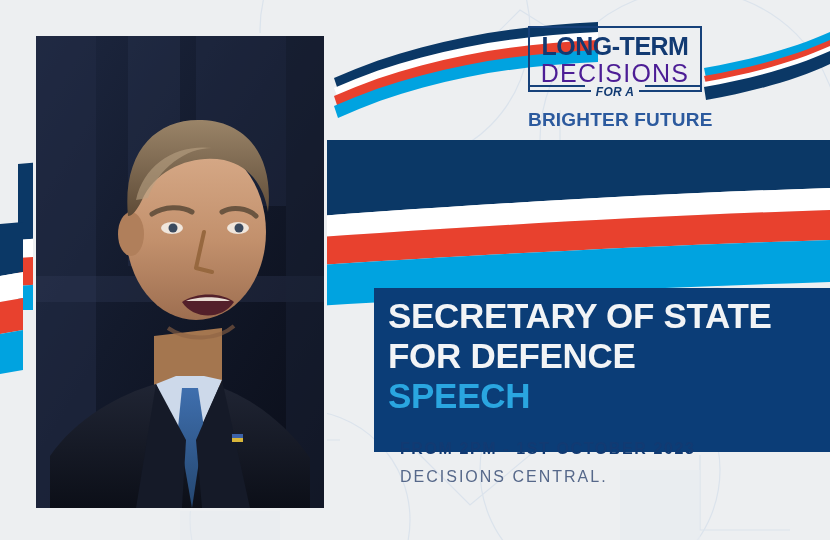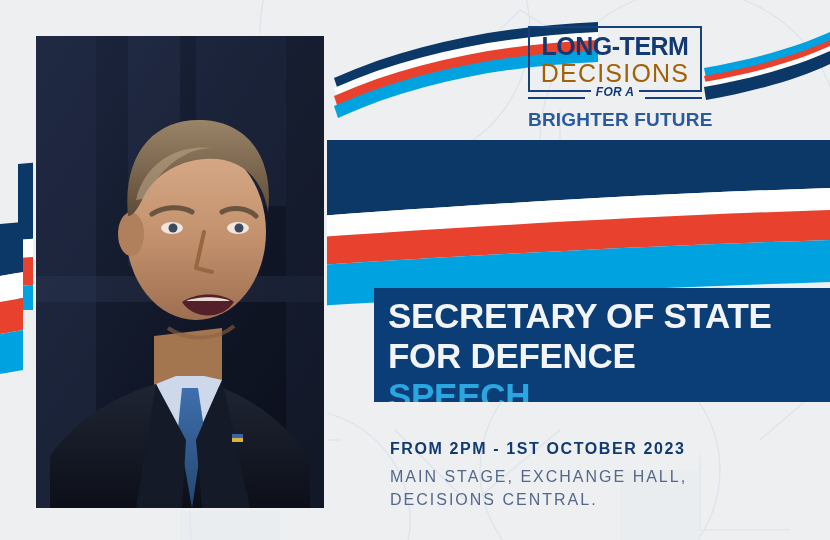--- a/index.html
+++ b/index.html
@@ -89,30 +89,30 @@
     letter-spacing: -0.5px;
     line-height: 1.02;
     color: #123a72;
     white-space: nowrap;
   }
   .logo-line2 {
     font-size: 25px;
     font-weight: 400;
     letter-spacing: 1.2px;
     line-height: 1.06;
-    color: #a16207;
+    color: #4c1d95;
     white-space: nowrap;
   }
   .logo-fora-wrap {
     position: absolute;
     left: -2px;
     right: -2px;
     bottom: -9px;
     display: flex;
-    align-items: flex-end;
+    align-items: flex-start;
     justify-content: center;
     gap: 6px;
   }
   .logo-fora-wrap .rule {
     flex: 1;
     height: 2px;
     background: #16417a;
   }
   .logo-fora {
     font-size: 12px;
@@ -132,21 +132,21 @@
     color: #2c5a9e;
     white-space: nowrap;
   }
 
   
   .headline-panel {
     position: absolute;
     left: 374px;
     top: 288px;
     width: 456px;
-    height: 114px;
+    height: 164px;
     background: #0b3d77;
     z-index: 5;
     overflow: hidden;
   }
   .headline-text {
     position: absolute;
     left: 14px;
     top: 8px;
     width: 600px;
   }
@@ -156,21 +156,21 @@
     line-height: 1.14;
     letter-spacing: -0.3px;
     color: #f2f4f6;
     white-space: nowrap;
   }
   .headline-line.accent { color: #2aa6e0; }
 
   
   .details {
     position: absolute;
-    left: 390px;
+    left: 400px;
     top: 440px;
     z-index: 5;
   }
   .detail-when {
     font-size: 16px;
     font-weight: 700;
     letter-spacing: 1.6px;
     color: #123a72;
     white-space: nowrap;
     margin-bottom: 8px;
@@ -325,17 +325,16 @@
   <div class="headline-panel">
     <div class="headline-text">
       <div class="headline-line">SECRETARY OF STATE</div>
       <div class="headline-line">FOR DEFENCE</div>
       <div class="headline-line accent">SPEECH</div>
     </div>
   </div>
 
   <div class="details">
     <div class="detail-when">FROM 2PM - 1ST OCTOBER 2023</div>
-    <div class="detail-where">MAIN STAGE, EXCHANGE HALL,</div>
     <div class="detail-where">DECISIONS CENTRAL.</div>
   </div>
 
 </div>
 
 </body></html>

